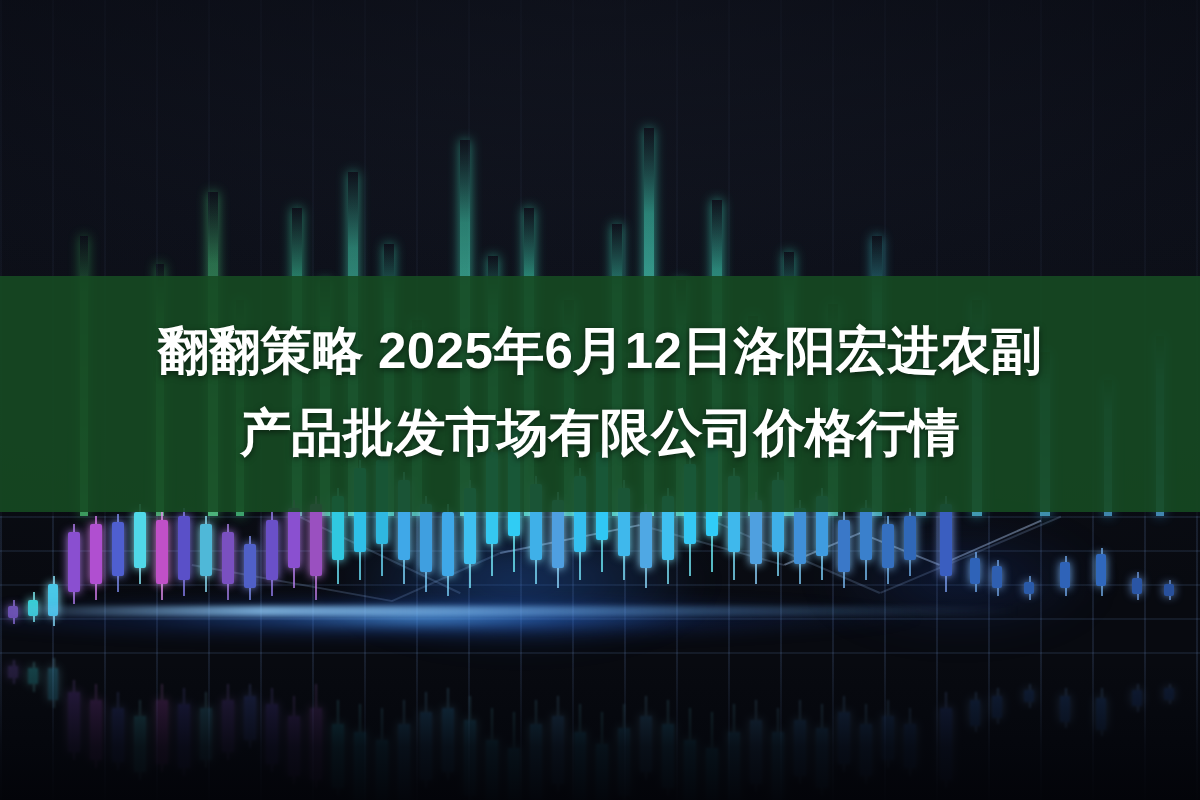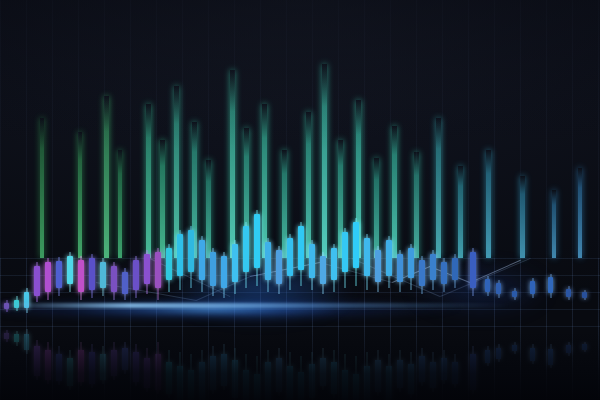--- a/index.html
+++ b/index.html
@@ -569,14 +569,17 @@
         <div class="wick" style="top: 0px; bottom: 0px; background: rgb(104, 144, 208); opacity: 0.75;"></div>
         <div class="body" style="top: 2px; height: 6px; background: rgb(40, 80, 156); box-shadow: rgb(104, 144, 208) 0px 0px 5px;"></div>
       </div>
     </div>
 
   <div class="bg-layer streak"></div>
   <div class="bg-layer streak2"></div>
   <div class="bg-layer fadeBottom"></div>
   <div class="bg-layer fadeTop"></div>
 
+  <div id="title-band">
+    <div id="title-text">翻翻策略 2025年6月12日洛阳宏进农副产品批发市场有限公司价格行情</div>
+  </div>
 
 </div>
 
 </body></html>

